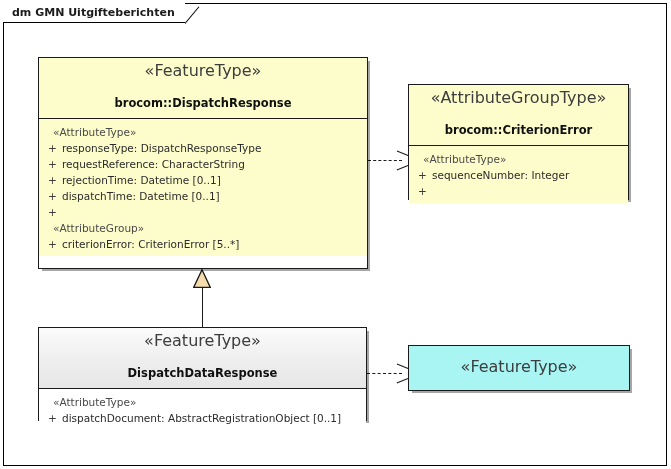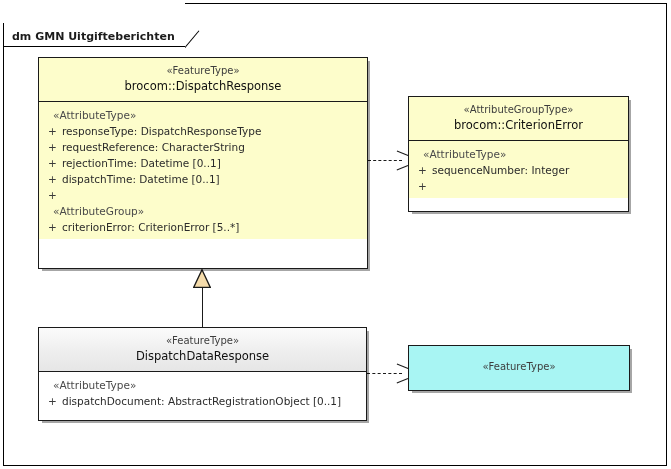--- a/index.html
+++ b/index.html
@@ -38,21 +38,20 @@
   }
   #frame-tab .tab-body {
     position: relative;
     height: 20px;
     padding: 0 10px 0 9px;
     display: flex;
     align-items: center;
     border-right: none;
     border-bottom: 1px solid #000000;
     box-sizing: border-box;
-    margin-top: 24px;
   }
   #frame-tab-label {
     font-size: 11px;
     font-weight: bold;
     color: #1c1c1c;
     white-space: nowrap;
     line-height: 20px;
   }
   #frame-tab .tab-notch {
     position: absolute;
@@ -84,32 +83,32 @@
   }
   .uml-header {
     box-sizing: border-box;
     padding: 6px 8px 7px 8px;
     text-align: center;
   }
   .uml-header.with-divider {
     border-bottom: 1.5px solid #1a1a1a;
   }
   .stereotype {
-    font-size: 10px;
+    font-size: 16px;
     color: #3d3d3d;
     line-height: 14px;
     white-space: nowrap;
   }
   .classname {
     font-size: 11.5px;
-    font-weight: normal;
+    font-weight: bold;
     color: #101010;
     line-height: 15px;
     white-space: nowrap;
-    margin-top: 1px;
+    margin-top: 18px;
   }
   .classname.abstract {
     font-style: italic;
   }
   .uml-compartment {
     box-sizing: border-box;
     padding: 5px 4px 4px 4px;
   }
   .group-stereotype {
     font-size: 10.5px;
@@ -143,21 +142,21 @@
     background: linear-gradient(to bottom, #fbfbfb 0%, #eeeeee 55%, #e6e6e6 100%);
   }
   .theme-gray .uml-compartment { background: #ffffff; }
   .theme-cyan .uml-header { background: #a8f5f3; }
 
   
   #class-dispatch-response {
     left: 38px; top: 57px; width: 330px; height: 212px;
   }
   #class-criterion-error {
-    left: 408px; top: 96px; width: 221px; height: 116px;
+    left: 408px; top: 84px; width: 221px; height: 116px;
   }
   #class-dispatch-data-response {
     left: 38px; top: 327px; width: 329px; height: 94px;
   }
   #class-abstract-registration-object {
     left: 408px; top: 345px; width: 222px; height: 46px;
   }
   #class-abstract-registration-object .uml-header {
     height: 100%;
     display: flex;

